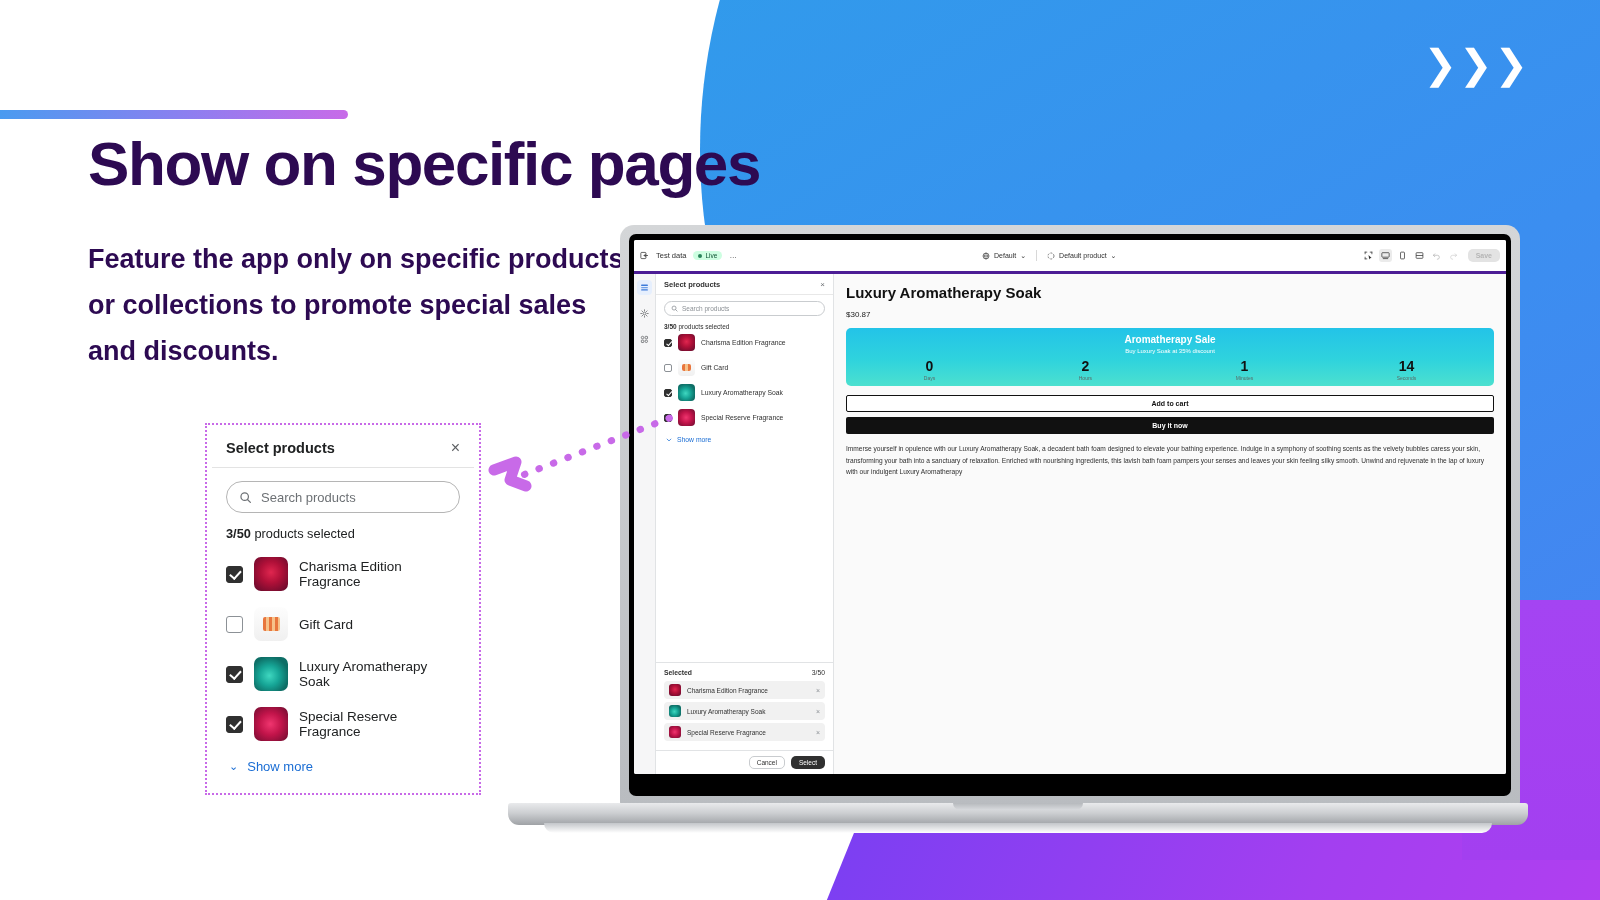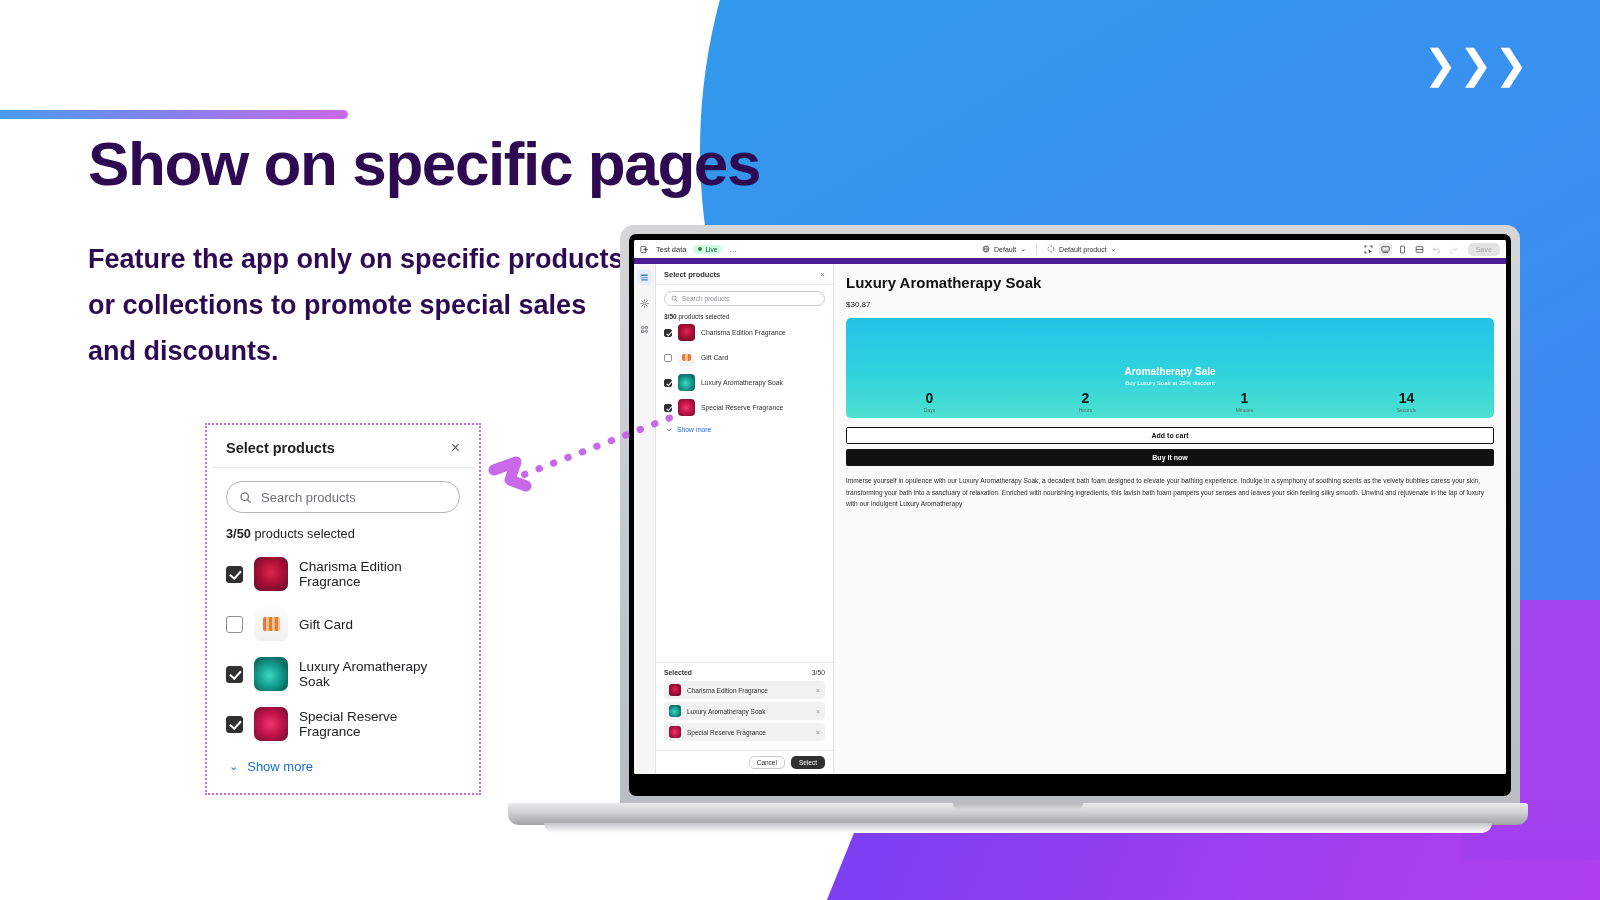--- a/index.html
+++ b/index.html
@@ -197,22 +197,22 @@
   }
   #laptop-foot {
     position: absolute; left: 36px; top: 598px;
     width: 948px; height: 10px;
     background: linear-gradient(180deg,#c3c6ca 0%, #ffffff 100%);
     border-radius: 0 0 30px 30px;
   }
 
   
   .adm-topbar {
-    height: 24px; background: #fff;
-    border-bottom: 6px solid #4c1d95;
+    height: 34px; background: #fff;
+    border-bottom: 3px solid #4c1d95;
     display: flex; align-items: center;
     padding: 0 6px;
     font-size: 7.5px; color: #303030;
     flex: 0 0 auto;
   }
   .adm-left { display: flex; align-items: center; gap: 7px; }
   .badge-live {
     background: #cdfee1; color: #0c5132;
     border-radius: 7px; padding: 1px 5px;
     font-size: 6.5px; display: flex; align-items: center; gap: 3px;
@@ -352,21 +352,21 @@
   .pdp { flex: 1; padding: 10px 12px 0 12px; min-width: 0; }
   .pdp-title { font-size: 15px; font-weight: 700; color: #111; line-height: 18px; }
   .pdp-price { margin-top: 8px; font-size: 8px; color: #222; }
   .timer {
     margin-top: 9px;
     background: linear-gradient(180deg,#23c3e8 0%, #2fd3dd 55%, #4ce0cf 100%);
     border-radius: 5px;
     padding: 6px 6px 5px 6px;
     text-align: center;
   }
-  .timer-h { font-size: 10px; font-weight: 700; color: #fff; margin-top: 42px; }
+  .timer-h { font-size: 10px; font-weight: 700; color: #fff; }
   .timer-s { font-size: 6px; color: #ffffff; margin-top: 3px; }
   .timer-grid { display: flex; justify-content: space-around; margin-top: 5px; }
   .tcell { text-align: center; }
   .tnum { font-size: 14px; font-weight: 700; color: #111; line-height: 15px; }
   .tlab { font-size: 5px; color: #5a6a6a; margin-top: 1px; }
   .btn-cart {
     margin-top: 9px; height: 17px;
     border: 1px solid #111; border-radius: 2px;
     display: flex; align-items: center; justify-content: center;
     font-size: 7px; font-weight: 600; color: #111; background: #fff;

